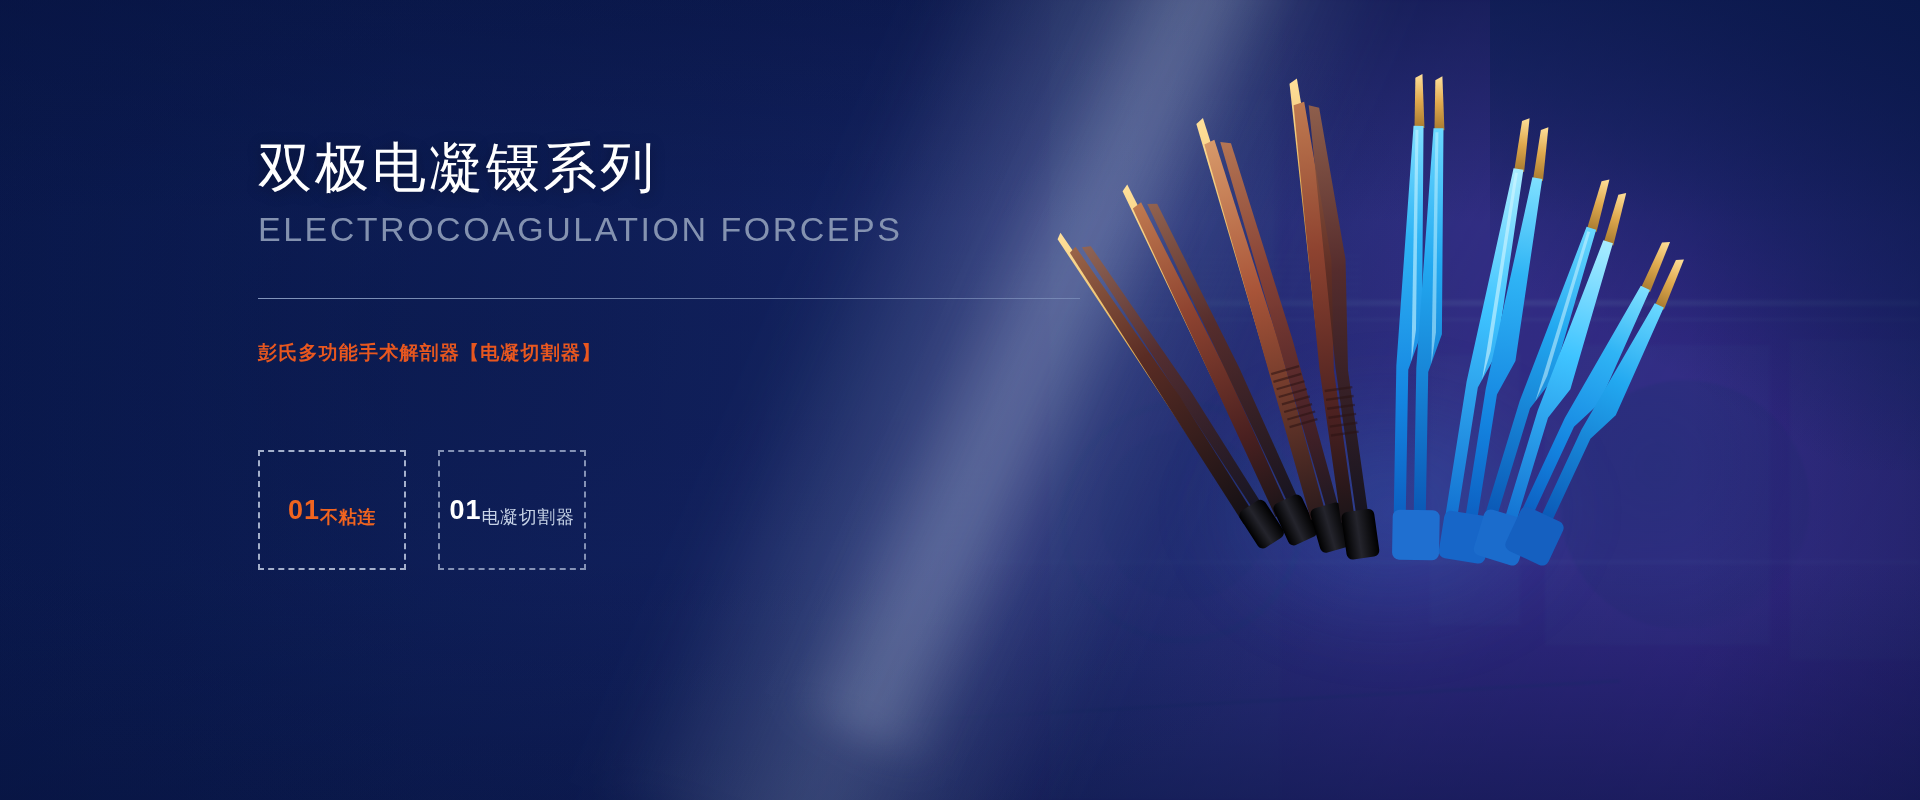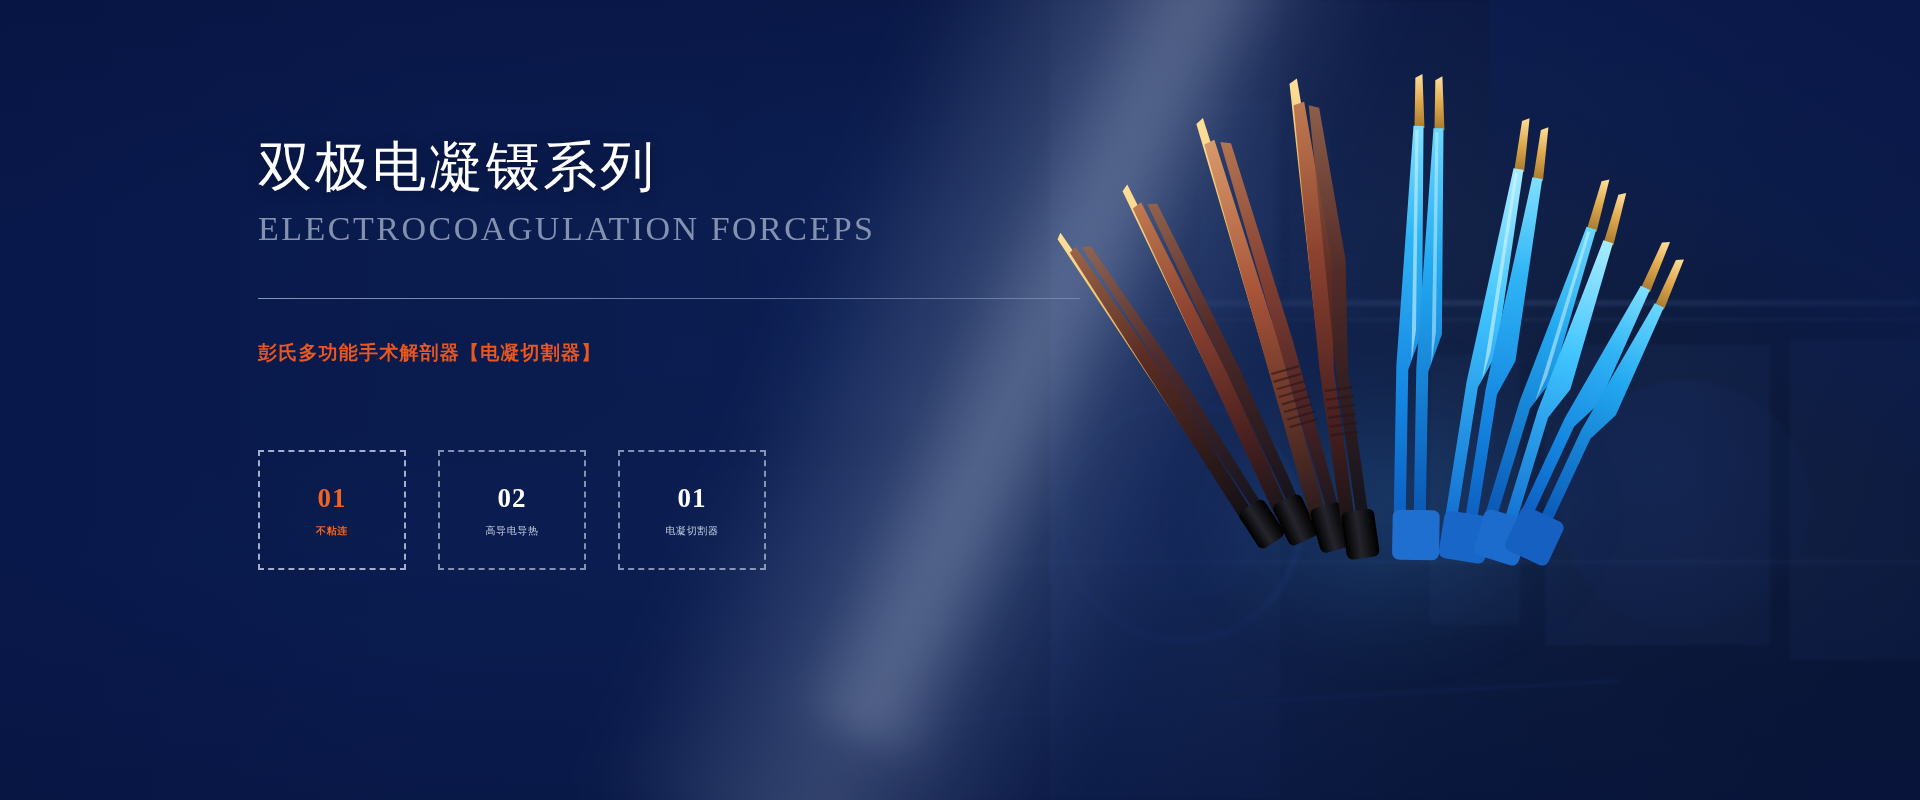--- a/index.html
+++ b/index.html
@@ -8,22 +8,21 @@
     width:1920px;height:800px;overflow:hidden;
     font-family:"Liberation Sans","DejaVu Sans",sans-serif;
     background:#0e1f52;
   }
 
   
   .banner{
     position:relative;
     width:1920px;height:800px;
     overflow:hidden;
-    background:#000000;
-    font-family:Liberation Serif, serif;
+    background:#4c1d95;
   }
 
   
   .bg-photo{
     position:absolute;inset:0;
     filter:blur(1.5px);
     opacity:.85;
   }
   .bg-photo .plate{position:absolute;}
 
@@ -170,32 +169,32 @@
   }
 
   
   .features{
     position:absolute;left:258px;top:450px;
     display:flex;gap:32px;
   }
   .feature{
     width:148px;height:120px;
     box-sizing:border-box;
-    display:flex;flex-direction:column;
+    display:flex;
     align-items:center;justify-content:center;
     border:2px dashed rgba(206,218,240,.62);
     text-align:center;
   }
   .feature .num{
     font-size:27px;font-weight:700;line-height:1;
     color:#ffffff;letter-spacing:1px;
   }
   .feature .lbl{
     margin-top:14px;
-    font-size:10px;line-height:1;letter-spacing:.6px;
+    font-size:18px;line-height:1;letter-spacing:.6px;
     color:#c6d2e6;font-weight:400;
   }
   .feature.active{border-color:rgba(216,226,244,.75);}
   .feature.active .num{color:#f1641f;}
   .feature.active .lbl{color:#f1641f;font-weight:700;}
 
   
   .product{
     position:absolute;left:1090px;top:70px;
     width:520px;height:560px;
@@ -394,24 +393,20 @@
     <div class="rule"></div>
     <div class="subtitle">彭氏多功能手术解剖器【电凝切割器】</div>
 
     <div class="features">
 
       <div class="feature active">
         <span class="num">01</span>
         <span class="lbl">不粘连</span>
       </div>
 
-      <div class="feature">
-        <span class="num">02</span>
-        <span class="lbl">高导电导热</span>
-      </div>
 
 
       <div class="feature">
         <span class="num">01</span>
         <span class="lbl">电凝切割器</span>
       </div>
 
     </div>
   </div>
 </div>

